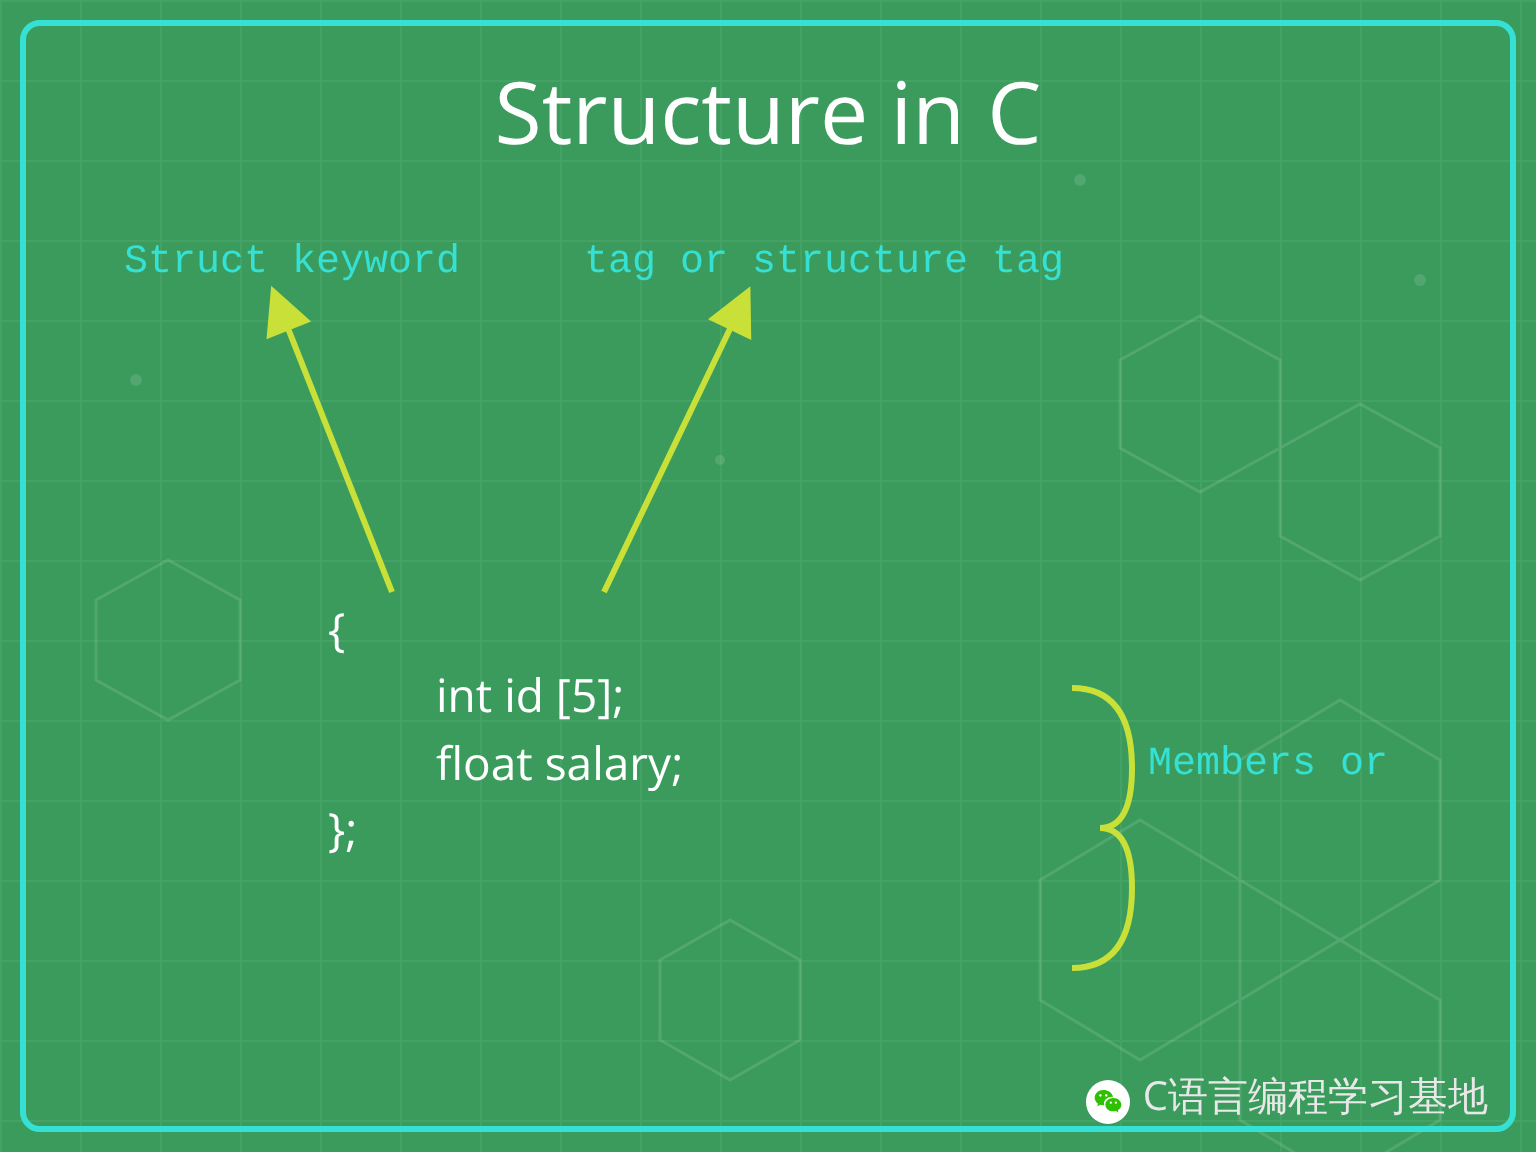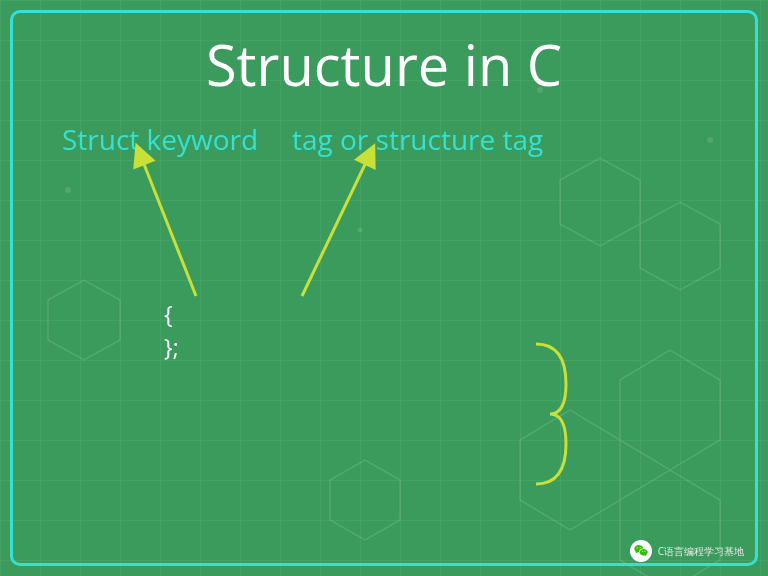--- a/index.html
+++ b/index.html
@@ -18,40 +18,40 @@
     opacity: 0.6;
   }
   .hex-overlay { position: absolute; inset: 0; opacity: 0.12; pointer-events: none; }
   .frame {
     position: absolute; top: 10px; left: 10px; right: 10px; bottom: 10px;
     border: 3px solid #35e0d4; border-radius: 10px;
   }
   .title {
     position: absolute; top: 26px; left: 0; right: 0;
     text-align: center; color: #ffffff;
-    font-size: 56px; font-weight: 400;
+    font-size: 43px; font-weight: 400;
   }
   .label {
     position: absolute; color: #35e0d4;
-    font-size: 28px; font-weight: 400;
+    font-size: 20px; font-weight: 400; font-family: Liberation Mono, monospace;
   }
   .lbl-keyword { top: 120px; left: 62px; }
   .lbl-tag { top: 120px; left: 292px; }
   .lbl-members { top: 370px; left: 574px; line-height: 1.3; }
   .code {
     position: absolute; top: 298px; left: 164px;
     color: #ffffff; font-size: 23px; line-height: 1.45;
     font-weight: 400;
   }
   .code .indent { padding-left: 54px; display: block; }
   .arrows { position: absolute; inset: 0; pointer-events: none; }
   .watermark {
     position: absolute; bottom: 14px; right: 24px;
-    display: flex; align-items: center; gap: 6px;
-    color: #e8e8e8; font-size: 10px;
+    display: flex; align-items: flex-end; gap: 6px;
+    color: #e8e8e8; font-size: 20px;
   }
   .wechat-icon {
     width: 22px; height: 22px; border-radius: 50%;
     background: #fff; display: flex; align-items: center; justify-content: center;
   }
 </style>
 </head>
 <body>
 
 <div class="bg-pattern"></div>
@@ -74,25 +74,27 @@
   </g>
 </svg>
 
 <div class="frame"></div>
 
 <div class="title">Structure in C</div>
 
 <div class="label lbl-keyword">Struct keyword</div>
 <div class="label lbl-tag">tag or structure tag</div>
 <div class="label lbl-members">
-  <br>
+  <span>Members or</span><br>
 </div>
 
 <div class="code">
   <div>{</div>
+  <span class="indent">int id [5];</span>
+  <span class="indent">float salary;</span>
   <div>};</div>
 </div>
 
 <svg class="arrows" viewBox="0 0 768 576">
   <defs>
     <marker id="ah" markerWidth="12" markerHeight="12" refX="6" refY="6" orient="auto">
       <path d="M2,2 L10,6 L2,10 Z" fill="#c8e038"></path>
     </marker>
   </defs>
   <line x1="196" y1="296" x2="140" y2="154" stroke="#c8e038" stroke-width="3" marker-end="url(#ah)"></line>

